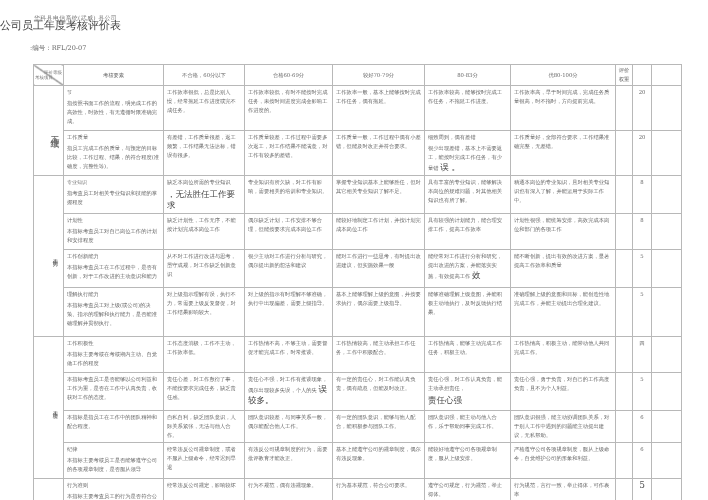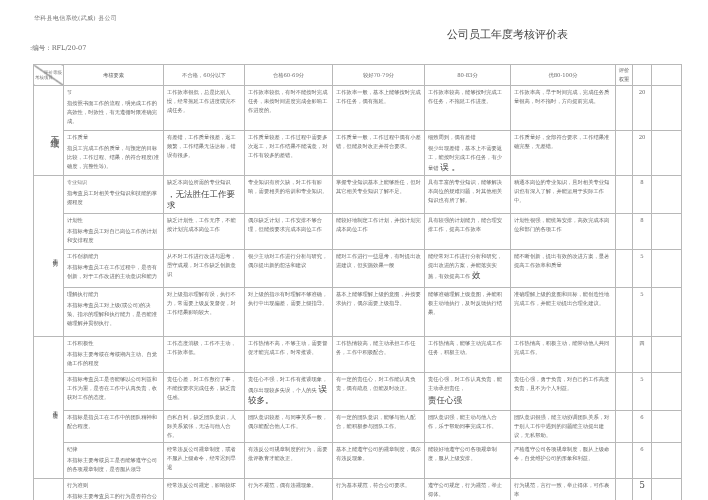--- a/index.html
+++ b/index.html
@@ -1,19 +1,19 @@
 <!DOCTYPE html>
 <html><head>
 <meta charset="utf-8">
 <style>
   html, body { margin:0; padding:0; background:#ffffff; }
   body { width:708px; height:500px; position:relative; overflow:hidden;
          font-family: "DejaVu Serif", "Liberation Serif", serif; color:#555; }
   .org { position:absolute; left:34px; top:14px; font-size:6px; color:#777; letter-spacing:0.3px; }
-  .title { position:absolute; left:0; width:568px; top:27px; text-align:right; font-size:11px; color:#444; }
+  .title { position:absolute; left:0; width:568px; top:18px; text-align:left; font-size:11px; color:#444; }
   .code { position:absolute; left:30px; top:44px; font-size:6.5px; color:#666; }
   table.form { position:absolute; left:33px; top:64px; border-collapse:collapse; table-layout:fixed; width:648px; }
   table.form td, table.form th { border:1px solid #b8b8b8; vertical-align:top; padding:2px 3px;
        font-size:5.3px; line-height:9px; color:#666; font-weight:normal; overflow:hidden; }
   table.form th { height:16px; text-align:center; vertical-align:middle; padding:1px; }
   th.big { font-size:9px; color:#555; }
   th.diag { position:relative; background:
       linear-gradient(to bottom left, transparent calc(50% - 1px), #666 50%, transparent calc(50% + 1px)); }
   th.diag span { font-size:4.5px; line-height:5px; display:block; color:#777; }
   td.cat { text-align:center; vertical-align:middle; font-size:6px; line-height:8px; writing-mode:vertical-rl; letter-spacing:1px; }

